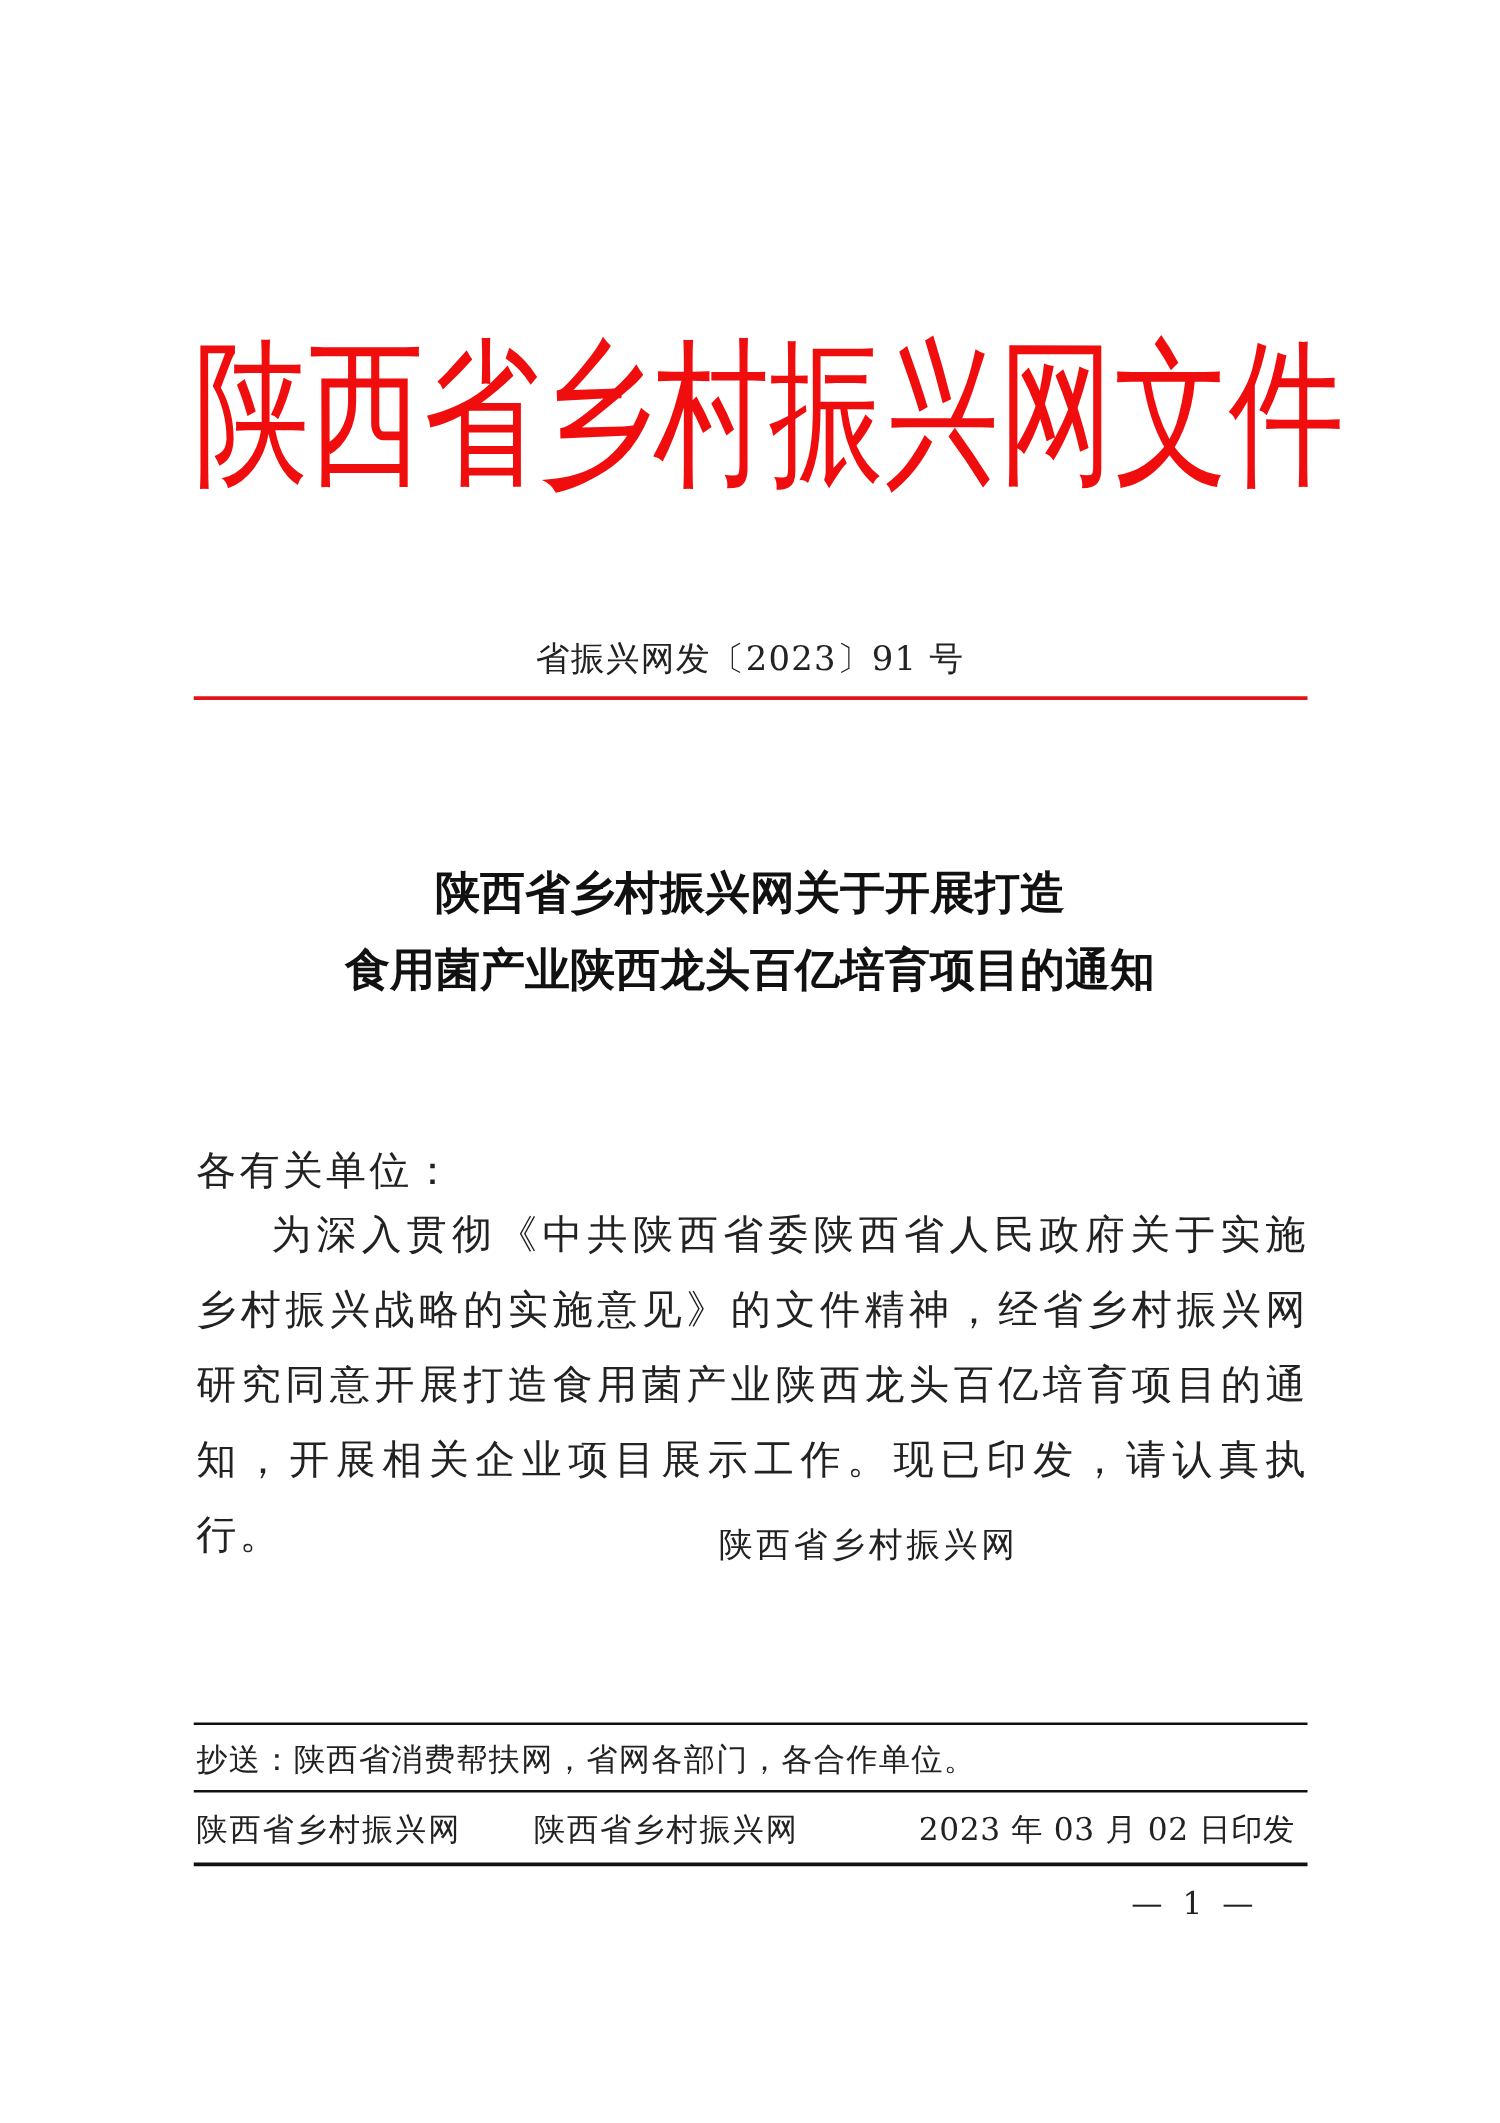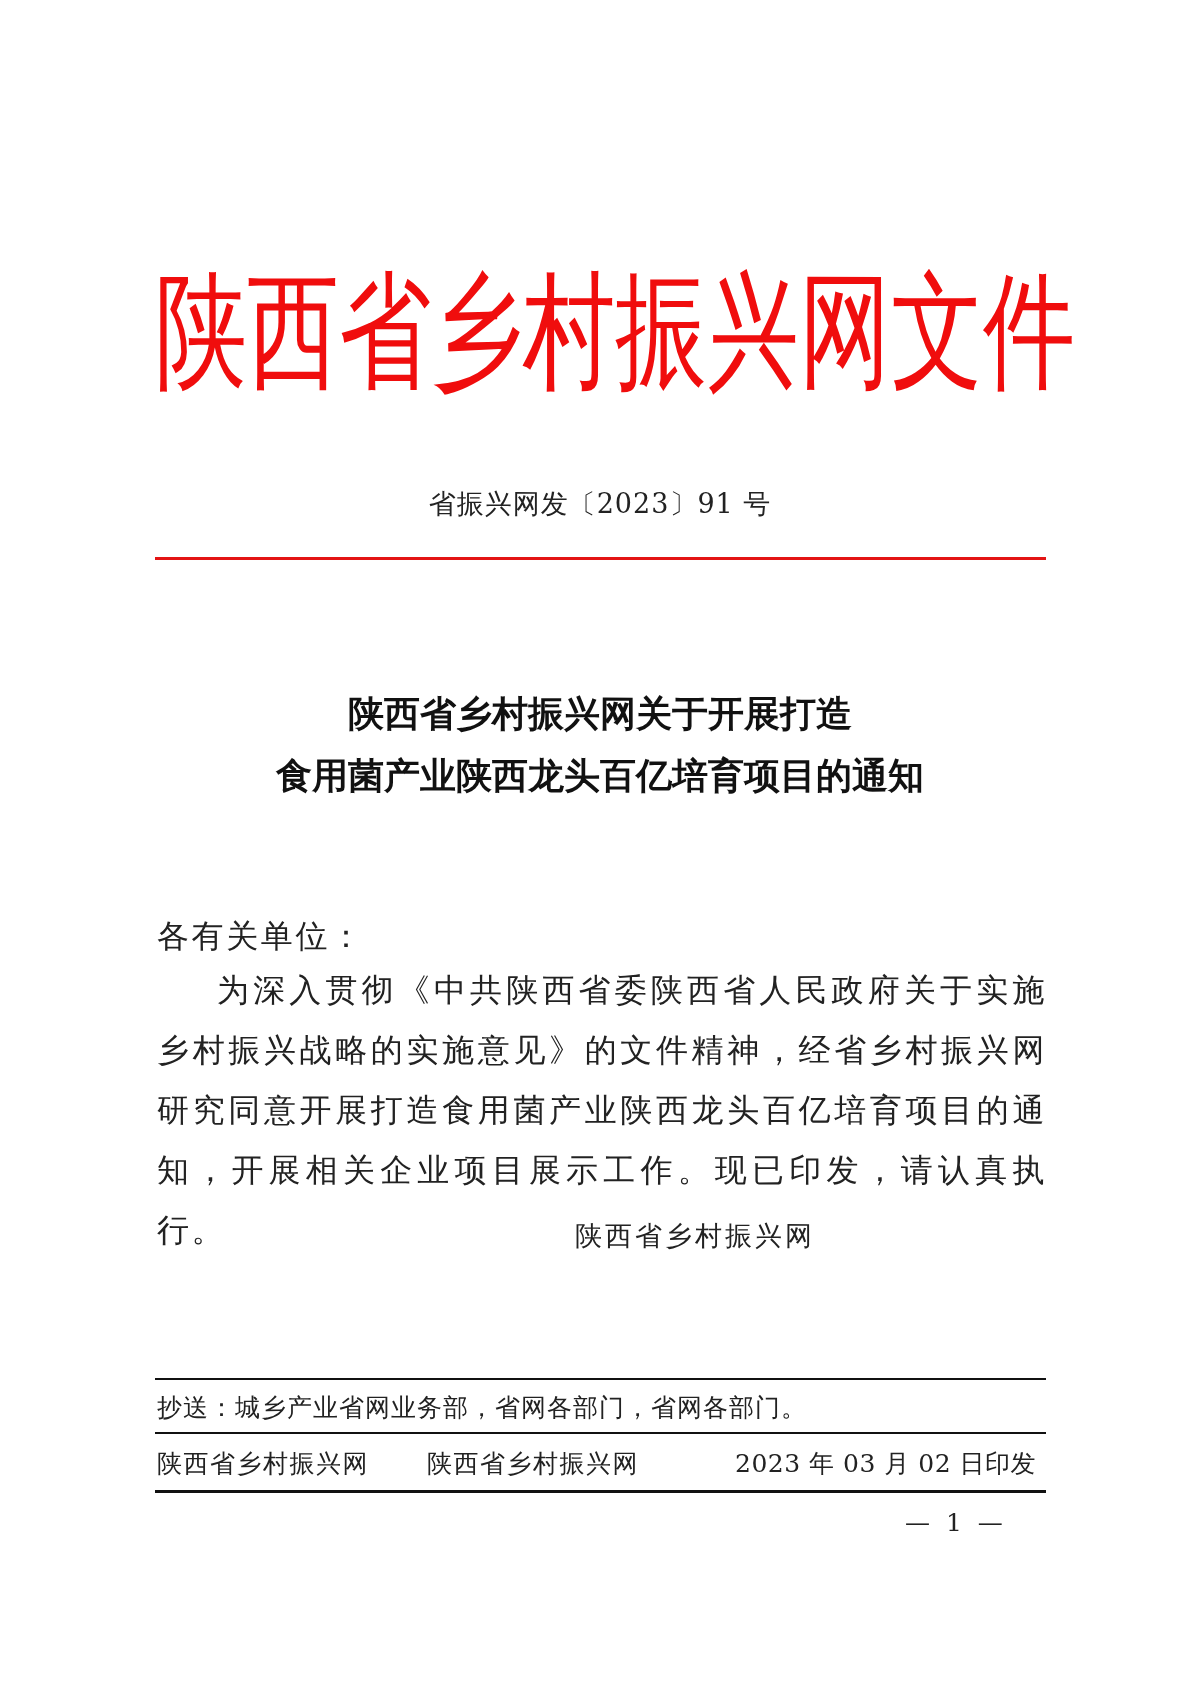--- a/index.html
+++ b/index.html
@@ -8,34 +8,34 @@
 
     .page { position: absolute; left: 0; top: 0; width: 1200px; height: 1698px; background: #fff; }
 
     
     .masthead { position: absolute; left: 155px; top: 262px; width: 890px; height: 140px;
                 display: flex; justify-content: space-between; align-items: center; }
     .masthead span { display: inline-block; color: #f00d0d; font-family: "DejaVu Serif", serif;
                      font-size: 92px; line-height: 1; transform: scaleY(1.38); transform-origin: center;
                      font-weight: 400; }
 
-    .doc-number { position: absolute; left: 0; width: 1200px; top: 486px; text-align: center;
+    .doc-number { position: absolute; left: 0; width: 1200px; top: 509px; text-align: center;
                   font-size: 27px; letter-spacing: 1px; color: #222; }
 
     .red-rule { position: absolute; left: 155px; top: 557px; width: 891px; height: 3px; background: #e31414; }
 
     .title { position: absolute; left: 0; width: 1200px; text-align: center; font-weight: bold;
              font-size: 36px; color: #111; letter-spacing: 0px; }
     .title.l1 { top: 690px; }
     .title.l2 { top: 752px; }
 
     .body-text { position: absolute; left: 157px; width: 890px; font-size: 32px; color: #222;
                  line-height: 60px; letter-spacing: 2.6px; }
     .salutation { top: 906px; }
-    .para { top: 960px; }
+    .para { top: 960px; font-family: Liberation Mono, monospace; }
     .para p { margin: 0; text-indent: 60px; text-align: justify; }
 
     .signature { position: absolute; left: 575px; font-size: 27px; color: #222; letter-spacing: 3px; }
     .sig-org { top: 1218px; }
     .sig-date { top: 1276px; letter-spacing: 1px; }
 
     .rule-black { position: absolute; left: 155px; width: 891px; background: #111; }
     .rb1 { top: 1378px; height: 2px; }
     .rb2 { top: 1432px; height: 1.5px; }
     .rb3 { top: 1490px; height: 2.5px; }
@@ -77,21 +77,21 @@
 
   <div class="body-text salutation">各有关单位：</div>
 
   <div class="body-text para">
     <p>为深入贯彻《中共陕西省委陕西省人民政府关于实施乡村振兴战略的实施意见》的文件精神，经省乡村振兴网研究同意开展打造食用菌产业陕西龙头百亿培育项目的通知，开展相关企业项目展示工作。现已印发，请认真执行。</p>
   </div>
 
   <div class="signature sig-org">陕西省乡村振兴网</div>
 
   <div class="rule-black rb1"></div>
-  <div class="cc-line">抄送：城乡产业省网业务部，省网各部门，省网各部门。</div>
+  <div class="cc-line">抄送：陕西省消费帮扶网，省网各部门，各合作单位。</div>
   <div class="rule-black rb2"></div>
 
   <div class="issuer-row">
     <span class="iss1">陕西省乡村振兴网</span>
     <span class="iss2">陕西省乡村振兴网</span>
     <span class="iss3">2023 年 03 月 02 日印发</span>
   </div>
   <div class="rule-black rb3"></div>
 
   <div class="page-number">— 1 —</div>

